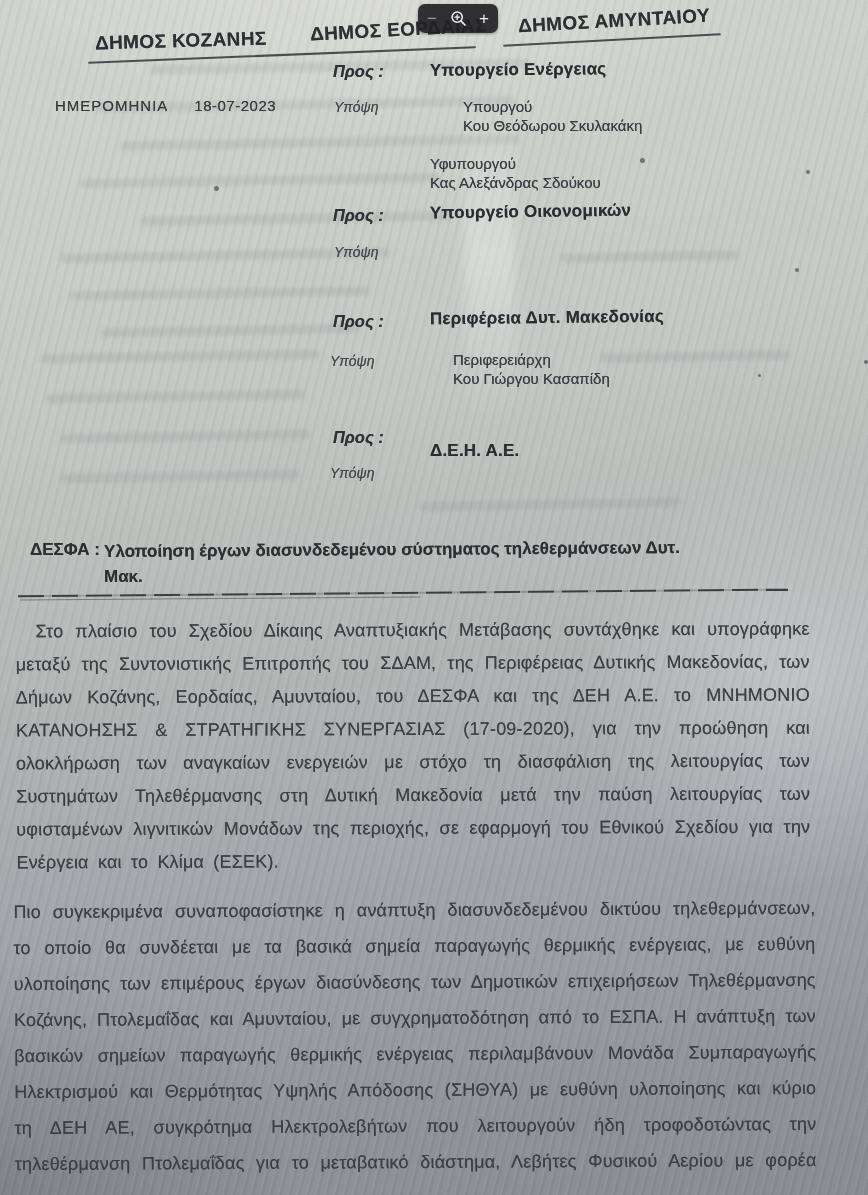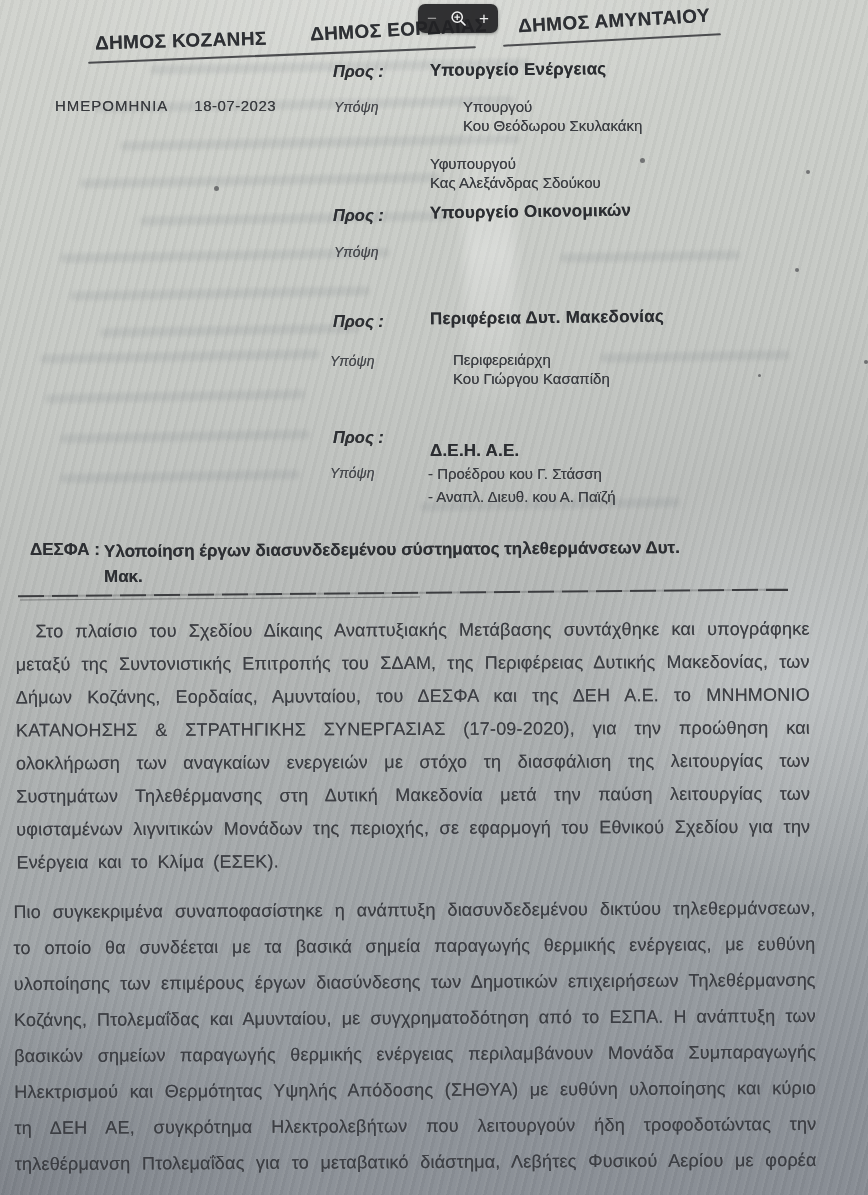--- a/index.html
+++ b/index.html
@@ -144,22 +144,20 @@
 
   <div class="abs pros txt" style="left:333px;top:312px;">Προς :</div>
   <div class="abs to txt" style="left:430px;top:308px;transform:rotate(-0.6deg);">Περιφέρεια Δυτ. Μακεδονίας</div>
   <div class="abs attn-label txt" style="left:330px;top:353px;">Υπόψη</div>
   <div class="abs attn-lines txt" style="left:428px;top:350px;margin-left:25px;">Περιφερειάρχη
 Κου Γιώργου Κασαπίδη</div>
 
   <div class="abs pros txt" style="left:333px;top:428px;">Προς :</div>
   <div class="abs to txt" style="left:430px;top:441px;">Δ.Ε.Η. Α.Ε.</div>
   <div class="abs attn-label txt" style="left:330px;top:465px;">Υπόψη</div>
-  <div class="abs attn-lines txt" style="left:428px;top:462px;line-height:23px;">- Προέδρου κου Γ. Στάσση
-- Αναπλ. Διευθ. κου Α. Παϊζή</div>
 
   <div class="abs subject-label txt">ΔΕΣΦΑ :</div>
   <div class="abs subject-1 txt">Υλοποίηση έργων διασυνδεδεμένου σύστηματος τηλεθερμάνσεων Δυτ.</div>
   <div class="abs subject-2 txt">Μακ.</div>
   <div class="abs subject-rule dashy" style="left:18px;top:592px;width:770px;transform:rotate(-0.5deg);"></div>
   <div class="abs subject-rule" style="left:20px;top:598px;width:400px;transform:rotate(-0.4deg);opacity:0.5;height:1px;"></div>
 
   <div class="abs para para-1">Στο πλαίσιο του Σχεδίου Δίκαιης Αναπτυξιακής Μετάβασης συντάχθηκε και υπογράφηκε μεταξύ της Συντονιστικής Επιτροπής του ΣΔΑΜ, της Περιφέρειας Δυτικής Μακεδονίας, των Δήμων  Κοζάνης, Εορδαίας, Αμυνταίου, του ΔΕΣΦΑ και της ΔΕΗ Α.Ε. το ΜΝΗΜΟΝΙΟ ΚΑΤΑΝΟΗΣΗΣ &amp; ΣΤΡΑΤΗΓΙΚΗΣ ΣΥΝΕΡΓΑΣΙΑΣ (17-09-2020), για την προώθηση και ολοκλήρωση των αναγκαίων ενεργειών με στόχο τη διασφάλιση της λειτουργίας των Συστημάτων Τηλεθέρμανσης στη Δυτική Μακεδονία μετά την παύση λειτουργίας των υφισταμένων λιγνιτικών Μονάδων της περιοχής, σε εφαρμογή του Εθνικού Σχεδίου για την Ενέργεια και το Κλίμα (ΕΣΕΚ).</div>
   <div class="abs para para-2">Πιο συγκεκριμένα συναποφασίστηκε η ανάπτυξη διασυνδεδεμένου δικτύου τηλεθερμάνσεων, το οποίο θα συνδέεται με τα βασικά σημεία παραγωγής θερμικής ενέργειας, με ευθύνη υλοποίησης των επιμέρους έργων διασύνδεσης των Δημοτικών επιχειρήσεων Τηλεθέρμανσης Κοζάνης,  Πτολεμαΐδας και Αμυνταίου, με συγχρηματοδότηση από το ΕΣΠΑ. Η ανάπτυξη των βασικών σημείων παραγωγής θερμικής ενέργειας περιλαμβάνουν Μονάδα Συμπαραγωγής Ηλεκτρισμού και Θερμότητας Υψηλής Απόδοσης (ΣΗΘΥΑ) με ευθύνη υλοποίησης και κύριο τη ΔΕΗ ΑΕ, συγκρότημα Ηλεκτρολεβήτων που λειτουργούν ήδη τροφοδοτώντας την τηλεθέρμανση Πτολεμαΐδας για το μεταβατικό διάστημα, Λεβήτες Φυσικού Αερίου με φορέα</div>
 

